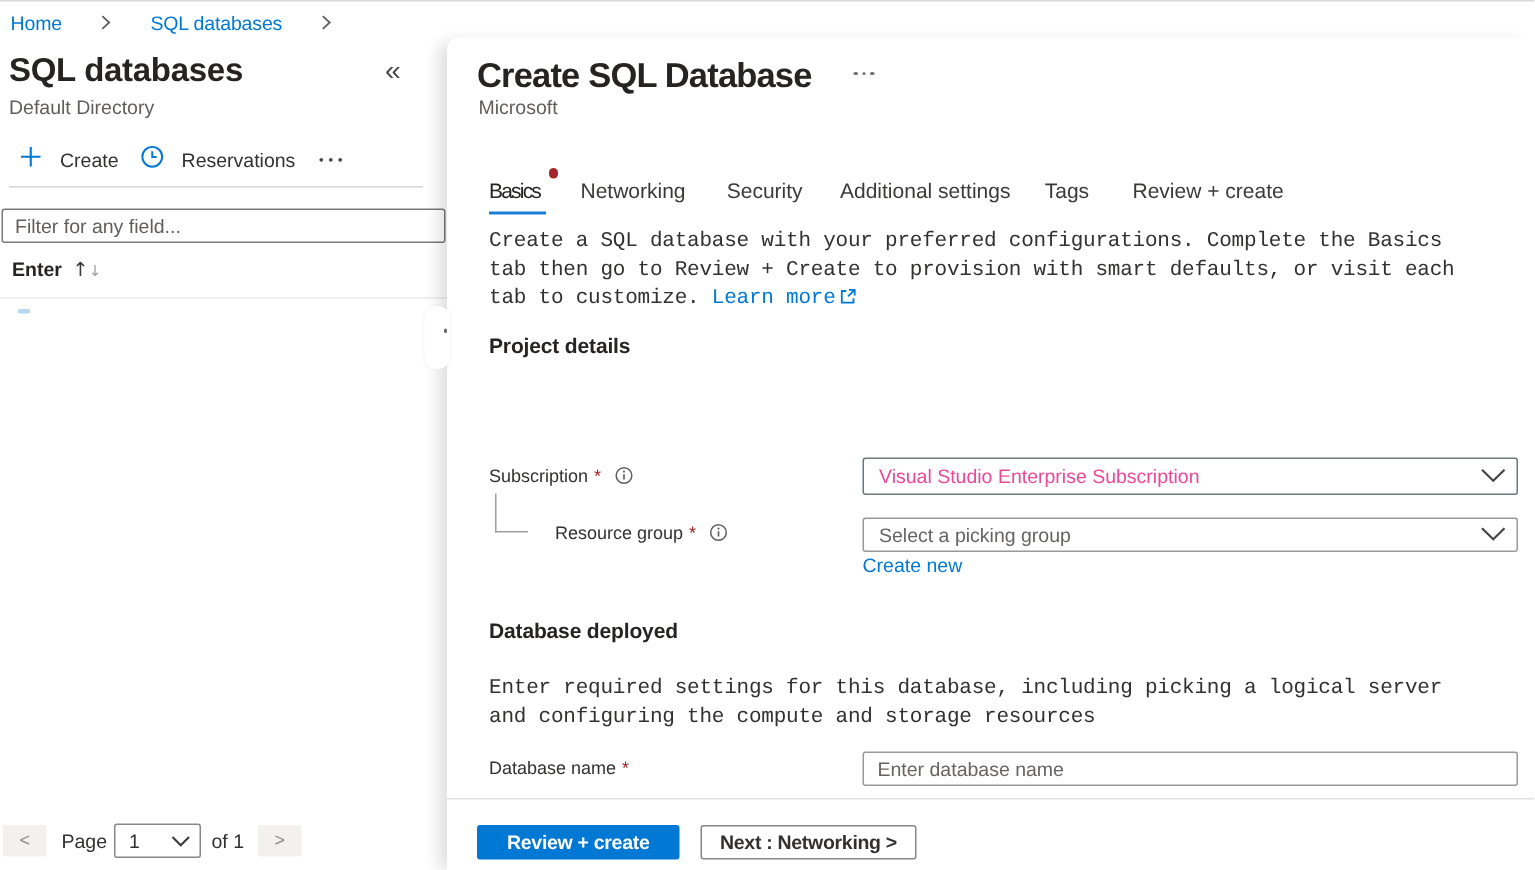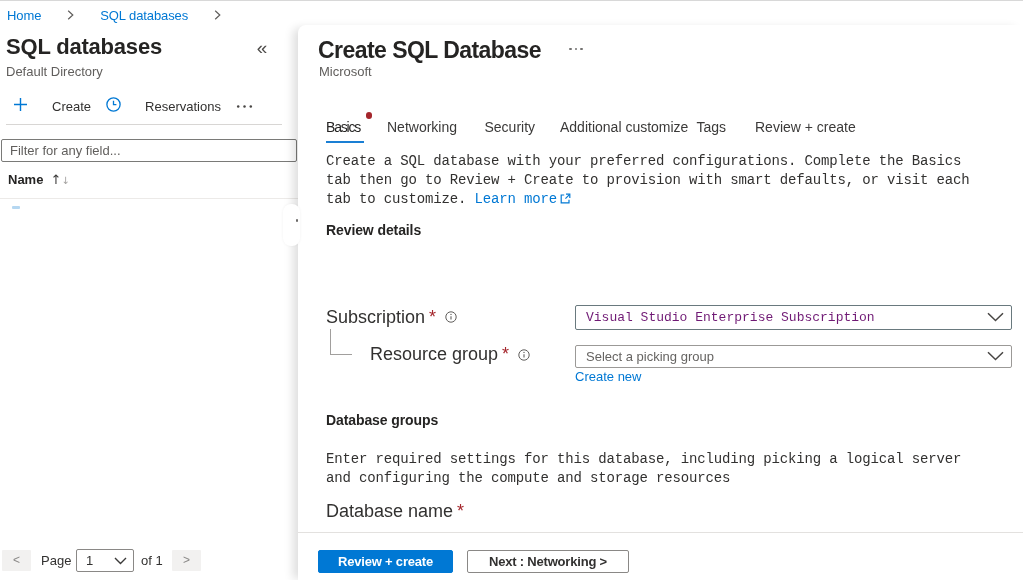--- a/index.html
+++ b/index.html
@@ -16,21 +16,21 @@
   .crumb { color:#0078d4; text-decoration:none; cursor:pointer; }
   .crumb-sep { margin:0 8px; display:inline-flex; }
 
   
   .sidebar { position:absolute; left:0; top:25px; width:298px; bottom:0; background:#fff; }
   .blade-title { position:absolute; left:6px; top:9px; font-size:22px; font-weight:700; color:#252423; letter-spacing:-0.2px; }
   .collapse-btn { position:absolute; left:250px; top:13px; width:24px; height:22px; font-size:19px; color:#4d4b49; text-align:center; line-height:20px; cursor:pointer; }
   .blade-subtitle { position:absolute; left:6px; top:38.5px; font-size:13px; color:#605e5c; }
   .cmdbar { position:absolute; left:13px; top:70px; height:22px; display:flex; align-items:center; font-size:13px; color:#323130; }
   .cmd { display:flex; align-items:center; cursor:pointer; }
-  .cmd .cmd-label { margin-left:24px; }
+  .cmd .cmd-label { margin-left:12px; }
   .cmd-more { margin-left:15px; cursor:pointer; display:flex; align-items:center; }
   .cmd-sep1 { width:15px; }
   .cmdbar-divider { position:absolute; left:6px; top:98.5px; width:276px; height:1px; background:#d8d6d4; }
   .filter-input { position:absolute; left:1px; top:114px; width:296px; height:23px; border:1px solid #7a7a78; border-radius:2px; background:#fff; font-family:"Liberation Sans",sans-serif; font-size:13px; color:#ef4444; padding:0 8px; outline:none; }
   .filter-input::placeholder { color:#605e5c; opacity:1; }
   .col-header { position:absolute; left:8px; top:147px; font-size:13px; font-weight:700; color:#252423; display:flex; align-items:baseline; }
   .sort-arrows { margin-left:7px; font-family:"DejaVu Sans",sans-serif; font-weight:400; }
   .sort-up { font-size:13px; color:#3b3a39; }
   .sort-down { font-size:10px; color:#a19f9d; }
   .row-divider { position:absolute; left:0; top:173px; width:298px; height:1px; background:#eceae8; }
@@ -73,46 +73,46 @@
   .intro { position:absolute; left:28px; top:126.5px; width:650px; }
   .link { color:#0078d4; text-decoration:none; cursor:pointer; }
   .ext-icon { display:inline-block; margin-left:3px; position:relative; top:1px; }
 
   .section-heading { position:absolute; left:28px; font-size:14px; font-weight:700; color:#252423; letter-spacing:-0.1px; line-height:16px; }
   .proj-heading { top:197px; }
   .proj-desc { position:absolute; left:28px; top:228.5px; width:650px; }
   .db-heading { top:387px; }
   .db-desc { position:absolute; left:28px; top:424.5px; width:650px; }
 
-  .field-label { position:absolute; font-size:18px; color:#323130; display:flex; align-items:center; height:16px; }
+  .field-label { position:absolute; font-size:12px; color:#323130; display:flex; align-items:center; height:16px; }
   .sub-label { left:28px; top:284px; }
   .rg-label { left:72px; top:321.5px; }
   .dbname-label { left:28px; top:478.5px; }
   .req { color:#a4262c; margin-left:4px; }
   .info-icon { margin-left:9px; display:inline-flex; }
 
   .elbow { position:absolute; left:32px; top:303.5px; width:22px; height:26.5px; border-left:1px solid #a19f9d; border-bottom:1px solid #a19f9d; }
 
   .combo { position:absolute; left:277px; width:437px; height:24px; background:#fff; border-radius:2px; display:flex; align-items:center; cursor:pointer; }
   .combo-sub { top:280px; height:24.5px; border:1px solid #69797e; }
   .combo-rg { top:319.5px; height:23px; border:1px solid #9b9997; }
   .combo .combo-text { margin-left:10px; flex:1; font-size:13px; white-space:nowrap; overflow:hidden; }
-  .combo .val { color:#701a75;font-family:Liberation Mono, monospace; }
+  .combo .val { color:#ec4899; }
   .combo .ph { color:#666462; }
   .combo svg { margin-right:7px; flex:none; }
   .create-new { position:absolute; left:277px; top:344px; font-size:13px; }
 
   .text-input { position:absolute; left:277px; top:475.5px; width:437px; height:23px; border:1px solid #9b9997; border-radius:2px; font-family:"Liberation Sans",sans-serif; font-size:13px; color:#323130; padding:0 9px; outline:none; }
   .text-input::placeholder { color:#666462; opacity:1; }
 
   
   .footer-divider { position:absolute; left:0; top:506.5px; width:725px; height:1px; background:#e3e1df; }
   .btn { position:absolute; top:524.5px; height:23.5px; font-family:"Liberation Sans",sans-serif; font-size:13px; font-weight:700; border-radius:2px; cursor:pointer; letter-spacing:-0.2px; }
   .btn-primary { left:20px; width:135px; background:#0078d4; border:1px solid #0078d4; color:#fff; }
-  .btn-secondary { left:169px; width:162px; background:#fff; border:1px solid #8a8886; color:#323130; }
+  .btn-secondary { left:169px; width:144px; background:#fff; border:1px solid #8a8886; color:#323130; }
 </style>
 </head>
 <body>
 
 <div class="top-hairline"></div>
 
 <nav class="breadcrumb">
   <a class="crumb">Home</a>
   <span class="crumb-sep">
     <svg width="7" height="10" viewBox="0 0 7 10">
@@ -157,21 +157,21 @@
           <circle cx="8.5" cy="2.5" r="1.25" fill="#484644"></circle>
           <circle cx="14.8" cy="2.5" r="1.25" fill="#484644"></circle>
         </svg>
     </div>
   </div>
   <div class="cmdbar-divider"></div>
 
   <input class="filter-input" type="text" placeholder="Filter for any field..." style="">
 
   <div class="col-header">
-    <span>Name</span>
+    <span>Enter</span>
     <span class="sort-arrows"><span class="sort-up">↑</span><span class="sort-down">↓</span></span>
   </div>
   <div class="row-divider"></div>
   <div class="loading-dash"></div>
 
   <div class="pager">
     <button class="pager-btn pager-prev">&lt;</button>
     <span class="pager-label">Page</span>
     <div class="page-select">
       <span class="page-val">1</span>
@@ -193,33 +193,33 @@
   <div class="panel-more">
       <i></i>
       <i></i>
       <i></i>
     </div>
   <div class="panel-subtitle">Microsoft</div>
 
   <div class="tab tab-basics">Basics</div>
   <div class="tab tab-networking">Networking</div>
   <div class="tab tab-security">Security</div>
-  <div class="tab tab-additional">Additional customize</div>
+  <div class="tab tab-additional">Additional settings</div>
   <div class="tab tab-tags">Tags</div>
   <div class="tab tab-review">Review + create</div>
   <span class="tab-dot"></span>
   <span class="tab-underline"></span>
 
   <p class="intro body-text"><span>Create a SQL database with your preferred configurations. Complete the Basics tab then go to Review + Create to provision with smart defaults, or visit each tab to customize. </span><a class="link">Learn more</a><span class="ext-icon"><svg width="11" height="11" viewBox="0 0 11 11">
           <path d="M4.2 2 H1.2 V9.8 H9 V6.8" fill="none" stroke="#0078d4" stroke-width="1.2"></path>
           <path d="M6 1.2 H9.8 V5" fill="none" stroke="#0078d4" stroke-width="1.2"></path>
           <path d="M9.4 1.6 L5.4 5.6" fill="none" stroke="#0078d4" stroke-width="1.2"></path>
         </svg></span></p>
 
-  <h2 class="section-heading proj-heading">Review details</h2>
+  <h2 class="section-heading proj-heading">Project details</h2>
 
   <div class="field-label sub-label">
     <span>Subscription</span>
     <span class="req">*</span>
     <span class="info-icon">
       <svg width="12" height="12" viewBox="0 0 12 12">
           <circle cx="6" cy="6" r="5.2" fill="none" stroke="#605e5c" stroke-width="1"></circle>
           <path d="M6 5.2 V8.6" stroke="#605e5c" stroke-width="1.1"></path>
           <circle cx="6" cy="3.4" r="0.7" fill="#605e5c"></circle>
         </svg>
@@ -246,24 +246,25 @@
     </span>
   </div>
   <div class="combo combo-rg">
     <span class="combo-text ph">Select a picking group</span>
     <svg width="17" height="10" viewBox="0 0 17 10">
         <path d="M1 1.2 L8.5 8.5 L16 1.2" fill="none" stroke="#484644" stroke-width="1.5"></path>
       </svg>
   </div>
   <a class="create-new link">Create new</a>
 
-  <h2 class="section-heading db-heading">Database groups</h2>
+  <h2 class="section-heading db-heading">Database deployed</h2>
   <p class="db-desc body-text">Enter required settings for this database, including picking a logical server and configuring the compute and storage resources</p>
 
   <div class="field-label dbname-label">
     <span>Database name</span>
     <span class="req">*</span>
   </div>
+  <input class="text-input" type="text" placeholder="Enter database name" style="">
 
   <div class="footer-divider"></div>
   <button class="btn btn-primary">Review + create</button>
   <button class="btn btn-secondary">Next : Networking &gt;</button>
 </section>
 
 </body></html>

